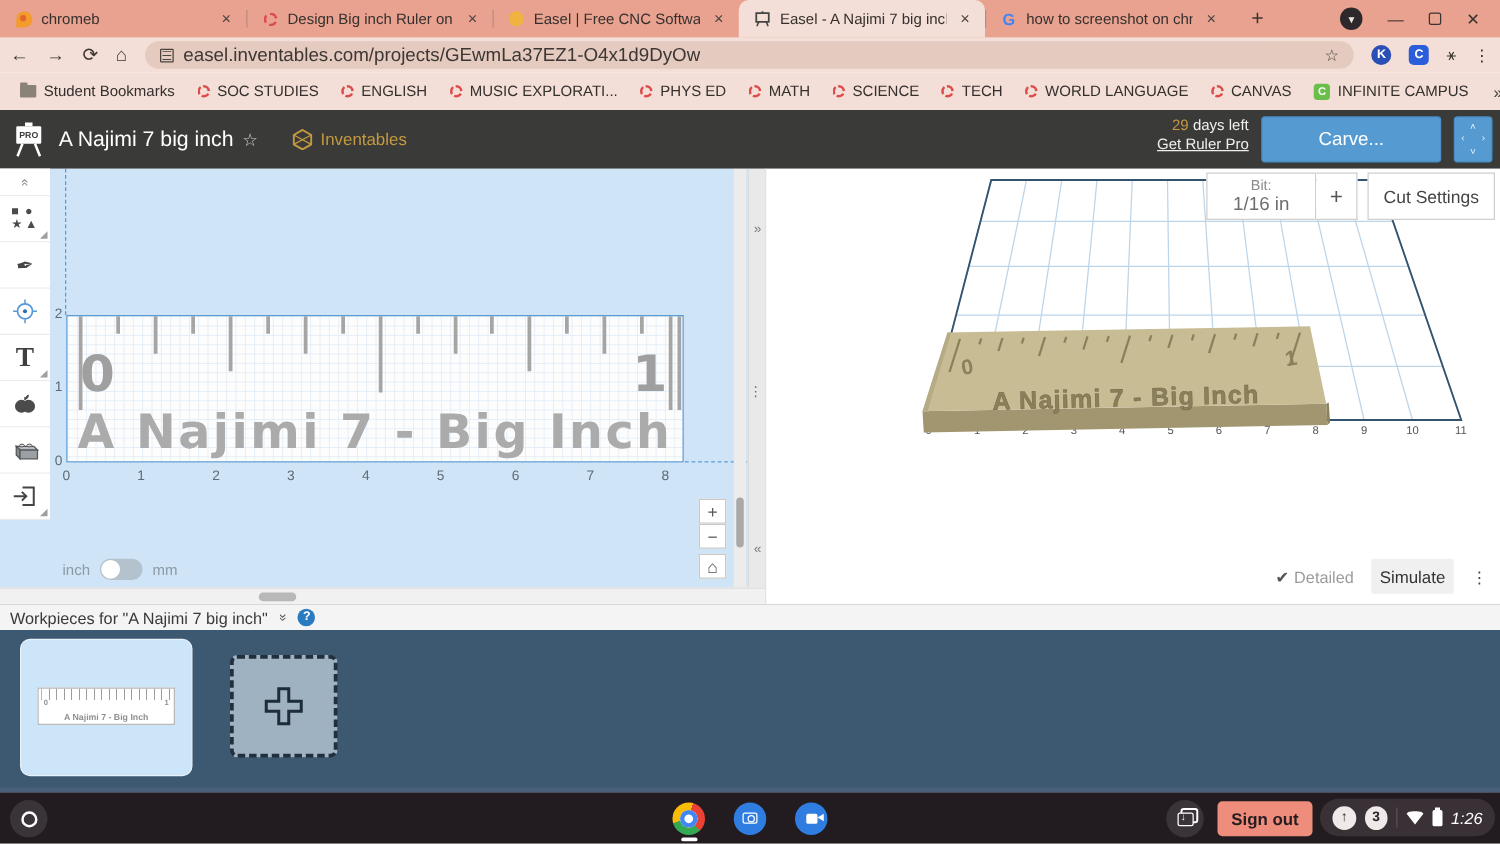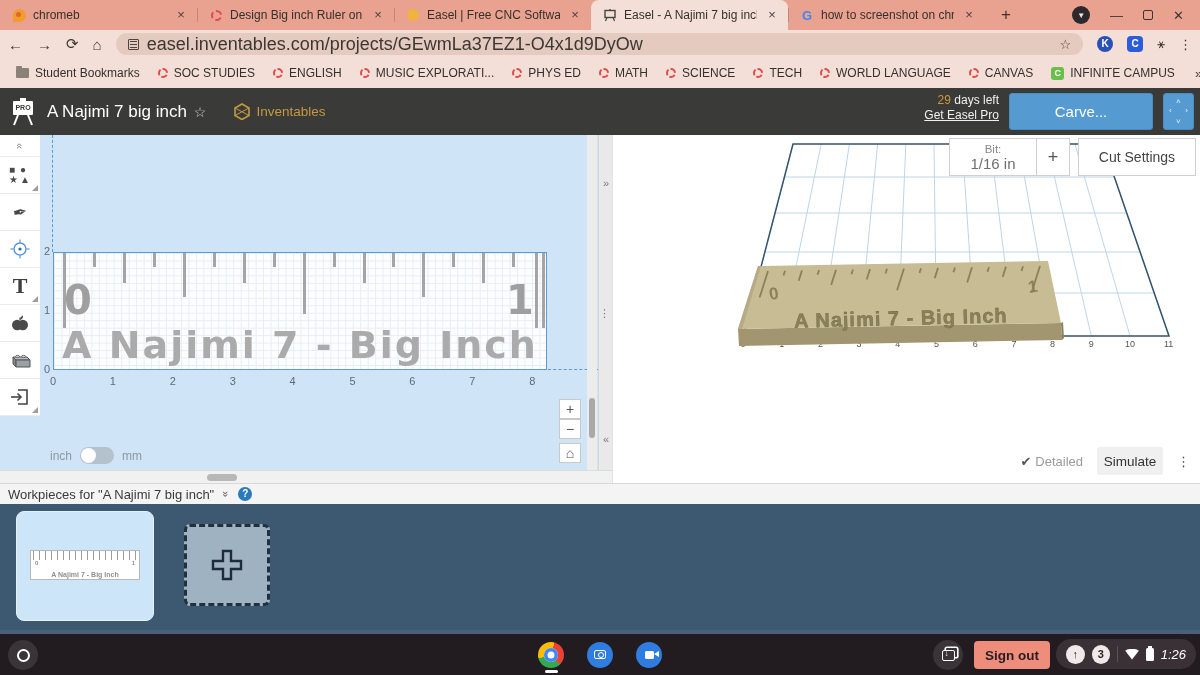--- a/index.html
+++ b/index.html
@@ -21,21 +21,21 @@
   .newtab { width:26px; height:26px; margin:0 6px 2px 8px; font-size:17px; color:#3c3432; display:flex; align-items:center; justify-content:center; }
   #wincontrols { margin-left:auto; display:flex; align-items:center; gap:20px; padding-right:16px; height:30px; }
   .caret-circle { width:18px; height:18px; border-radius:50%; background:#2d282c; color:#f1e6e0; font-size:8px; display:flex; align-items:center; justify-content:center; }
   .wc { color:#3c3432; font-size:13px; }
   .wc-restore { width:10px; height:10px; border:1.5px solid #3c3432; border-radius:2px; }
 
   
   #toolbar { height:28px; background:#f3dfd7; display:flex; align-items:center; padding:0 8px; gap:14px; }
   .navico { font-size:15px; color:#3b3633; }
   #omnibox { flex:1; height:22px; background:#e4cabf; border-radius:12px; display:flex; align-items:center; padding:0 12px; gap:8px; }
-  #omnibox .url { font-size:18px; color:#3d3734; white-space:nowrap; overflow:hidden; }
+  #omnibox .url { font-size:15px; color:#3d3734; white-space:nowrap; overflow:hidden; }
   .bldg { width:11px; height:11px; border:1.5px solid #4a443f; border-radius:1px; position:relative; }
   .bldg::after { content:""; position:absolute; inset:1px; background:repeating-linear-gradient(0deg,#4a443f 0 1px,transparent 1px 3px); }
   .star { font-size:13px; color:#4a443f; margin-left:auto; }
   .ext-k { width:16px; height:16px; border-radius:50%; background:#2a50b5; color:#fff; font-size:10px; font-weight:bold; text-align:center; line-height:16px; }
   .ext-c { width:16px; height:16px; border-radius:4px; background:#2b5ddb; color:#fff; font-size:10px; font-weight:bold; text-align:center; line-height:16px; }
   .puzzle { font-size:13px; color:#35302d; }
   .kebab { font-size:13px; color:#35302d; letter-spacing:0; }
 
   
   #bookmarks { height:30px; background:#f3dfd7; display:flex; align-items:center; padding:0 10px; gap:6px; font-size:12px; color:#33302d; }
@@ -107,21 +107,21 @@
   #matbar { position:absolute; top:3px; right:4px; display:flex; height:38px; z-index:5; }
   .matbox { background:#fff; border:1px solid #cfcfcf; display:flex; align-items:center; justify-content:center; }
   .matbox + .matbox { border-left:none; }
   #mat-material { padding:0 10px; gap:8px; }
   .swatch { width:26px; height:26px; background:#c9bd97; border:1px solid #b5aa85; }
   .mat-lines { text-align:center; }
   .mat-top { font-size:11.5px; color:#8a8a8a; }
   .mat-main { font-size:15px; color:#6e6e6e; }
   #mat-bit { width:88px; }
   #mat-add { width:33px; font-size:18px; color:#555; }
-  #mat-cut { width:118px; margin-left:8px; border-left:1px solid #cfcfcf !important; font-size:14px; color:#444; }
+  #mat-cut { width:102px; margin-left:8px; border-left:1px solid #cfcfcf !important; font-size:14px; color:#444; }
   #sim-row { position:absolute; right:10px; top:312px; display:flex; align-items:center; gap:14px; }
   #detailed { font-size:13px; color:#9b9b9b; }
   #detailed .chk { color:#555; margin-right:4px; }
   #simulate { width:66px; height:28px; background:#f0f0f0; border-radius:2px; font-size:13.5px; color:#333; display:flex; align-items:center; justify-content:center; }
   #sim-kebab { color:#444; font-size:13px; }
 
   
   #wp-header { height:21px; background:#f4f4f4; border-top:1px solid #d8d8d8; display:flex; align-items:center; gap:9px; padding:0 8px; font-size:13px; color:#3a3a3a; }
   .wp-chev { color:#555; font-size:11px; display:inline-block; transform:rotate(90deg); }
   .help-circle { width:14px; height:14px; border-radius:50%; background:#2a7ac0; color:#fff; font-size:10px; font-weight:bold; text-align:center; line-height:14px; }
@@ -291,21 +291,21 @@
     <svg width="16" height="17" viewBox="0 0 16 17">
       <polygon points="8,1 15,5 15,12.5 8,16.5 1,12.5 1,5" fill="none" stroke="#c49a3f" stroke-width="1.6"></polygon>
       <line x1="1" y1="5" x2="15" y2="12.5" stroke="#c49a3f" stroke-width="1"></line>
       <line x1="15" y1="5" x2="1" y2="12.5" stroke="#c49a3f" stroke-width="1"></line>
     </svg>
     <span>Inventables</span>
   </div>
   <div id="easel-right">
     <div id="trial">
       <div><span class="days">29</span><span> days left</span></div>
-      <a>Get Easel Pro</a>
+      <a>Get Ruler Pro</a>
     </div>
     <div id="carve-btn">Carve...</div>
     <div id="jog-btn">
       <span class="jog-n">˄</span>
         <span class="jog-s">˅</span>
       <span class="jog-w">‹</span>
         <span class="jog-e">›</span>
     </div>
   </div>
 </div>

